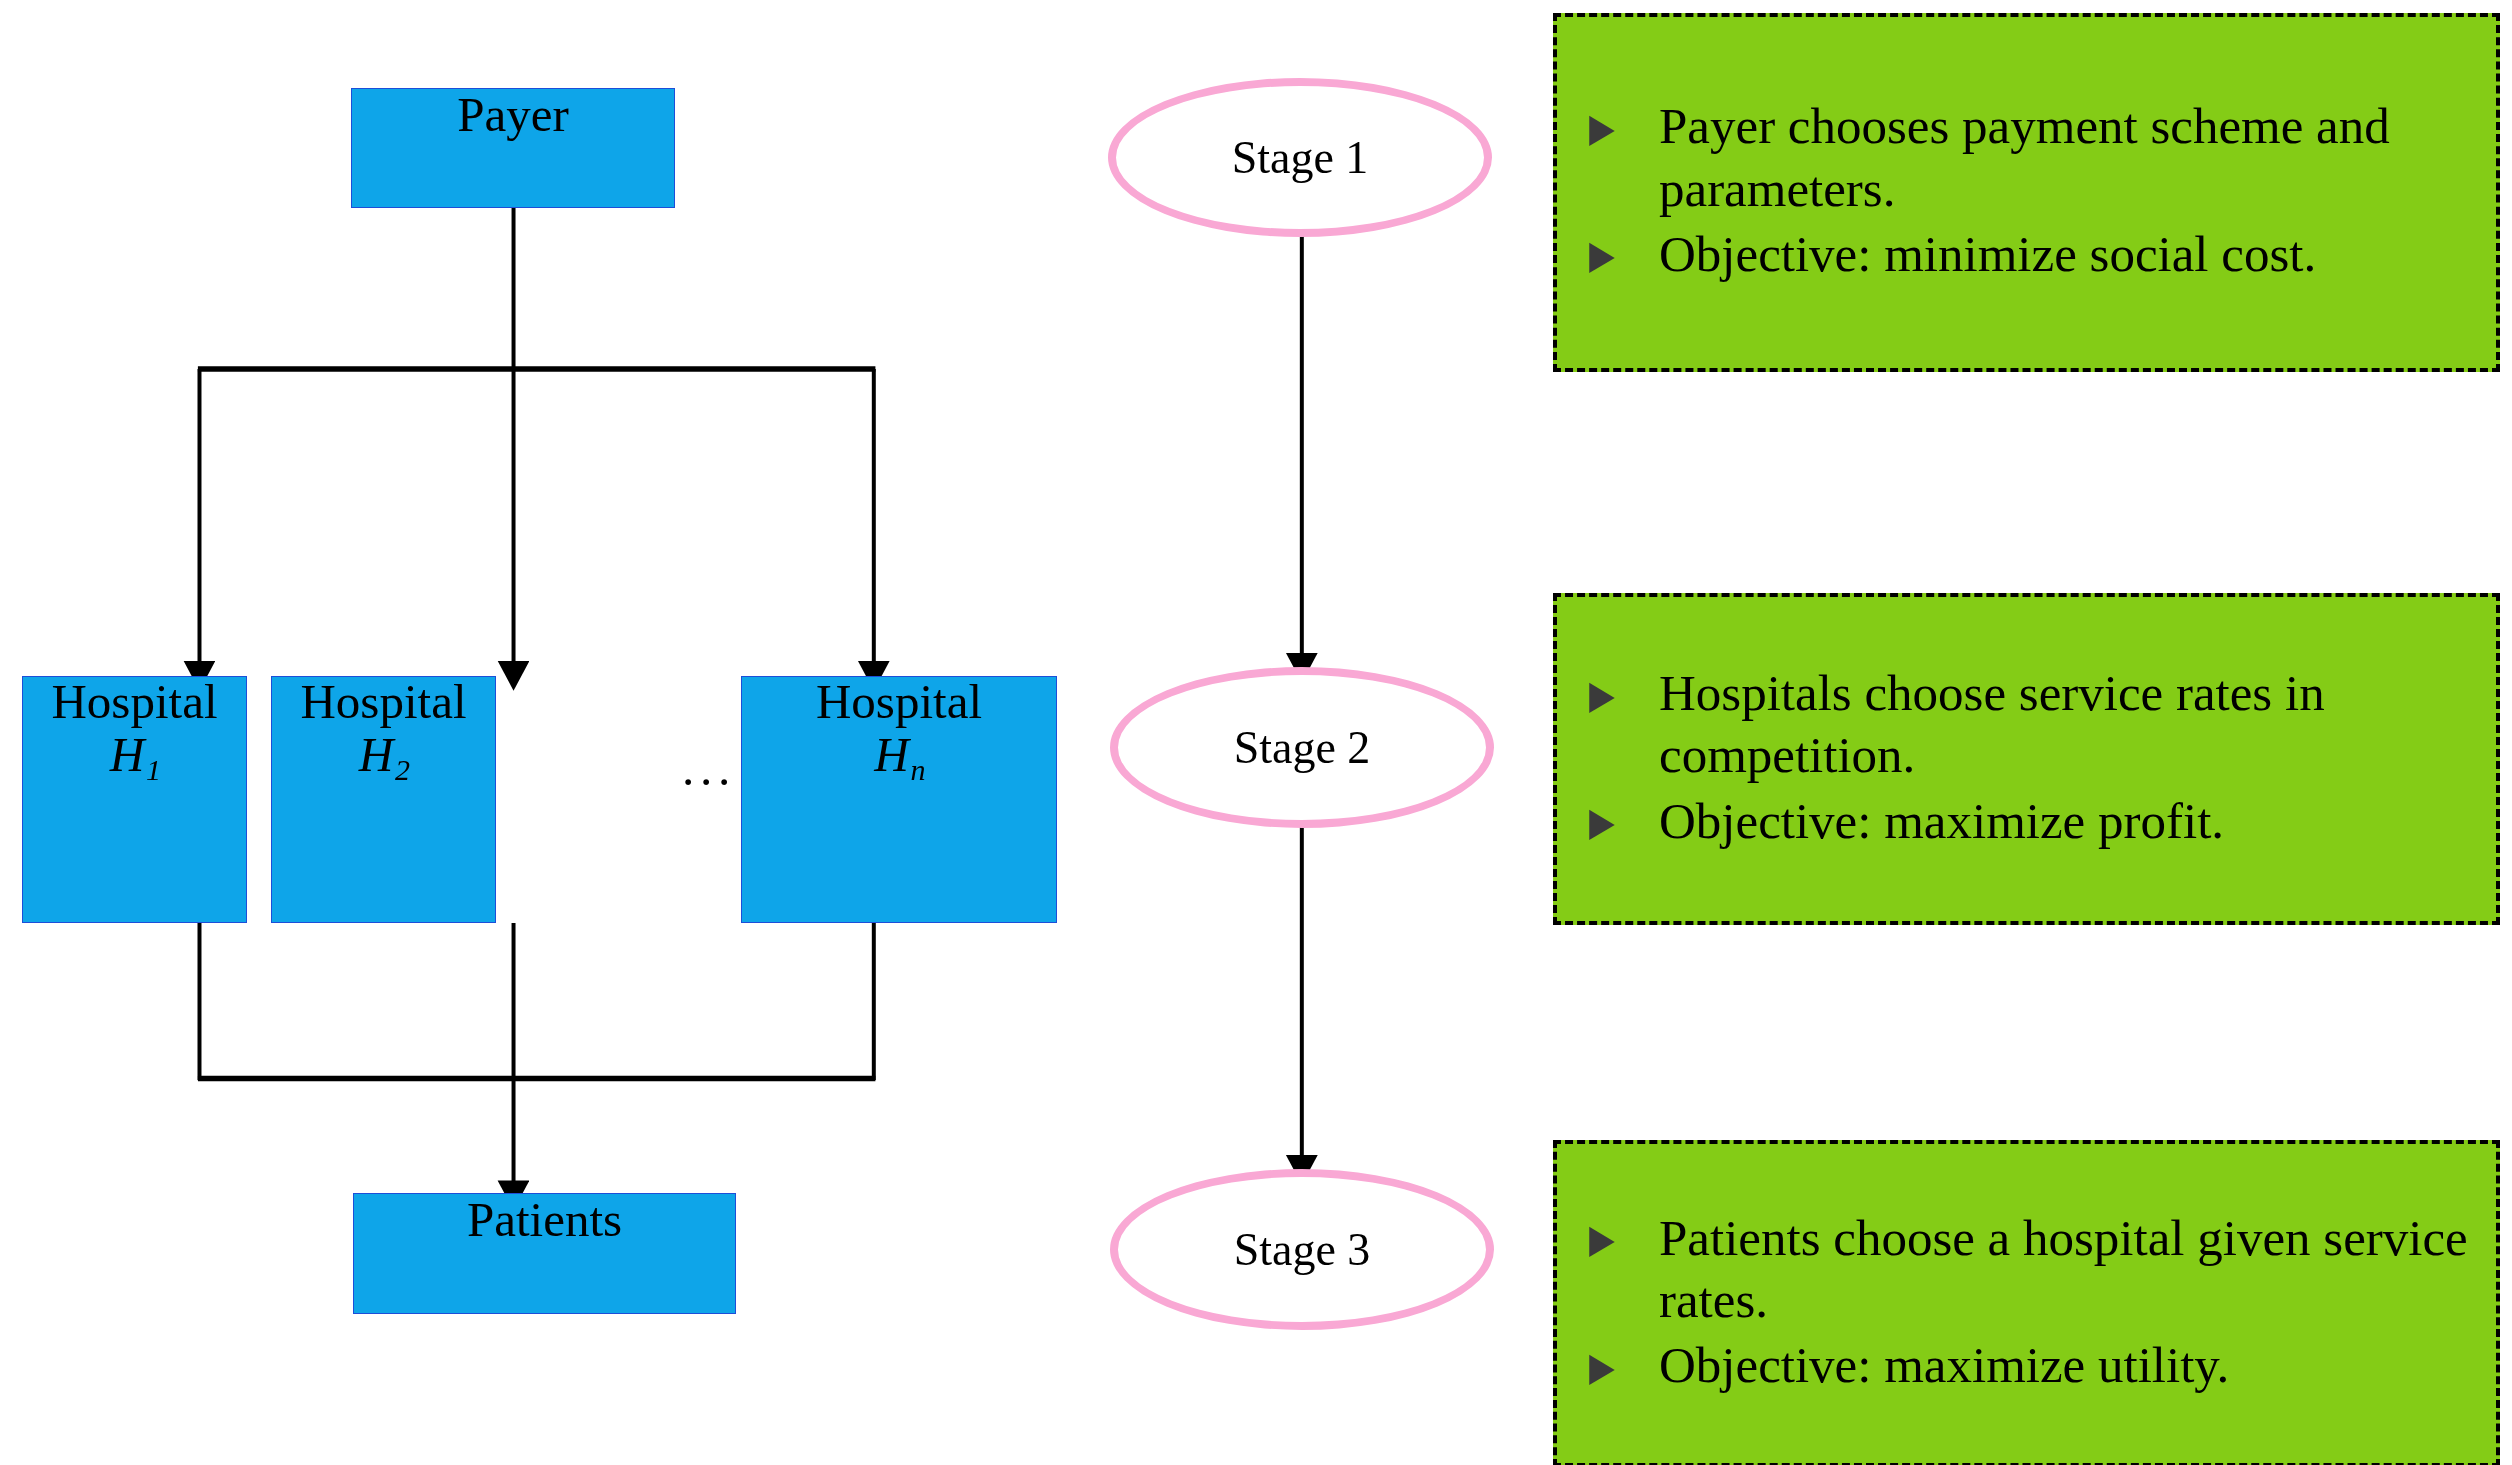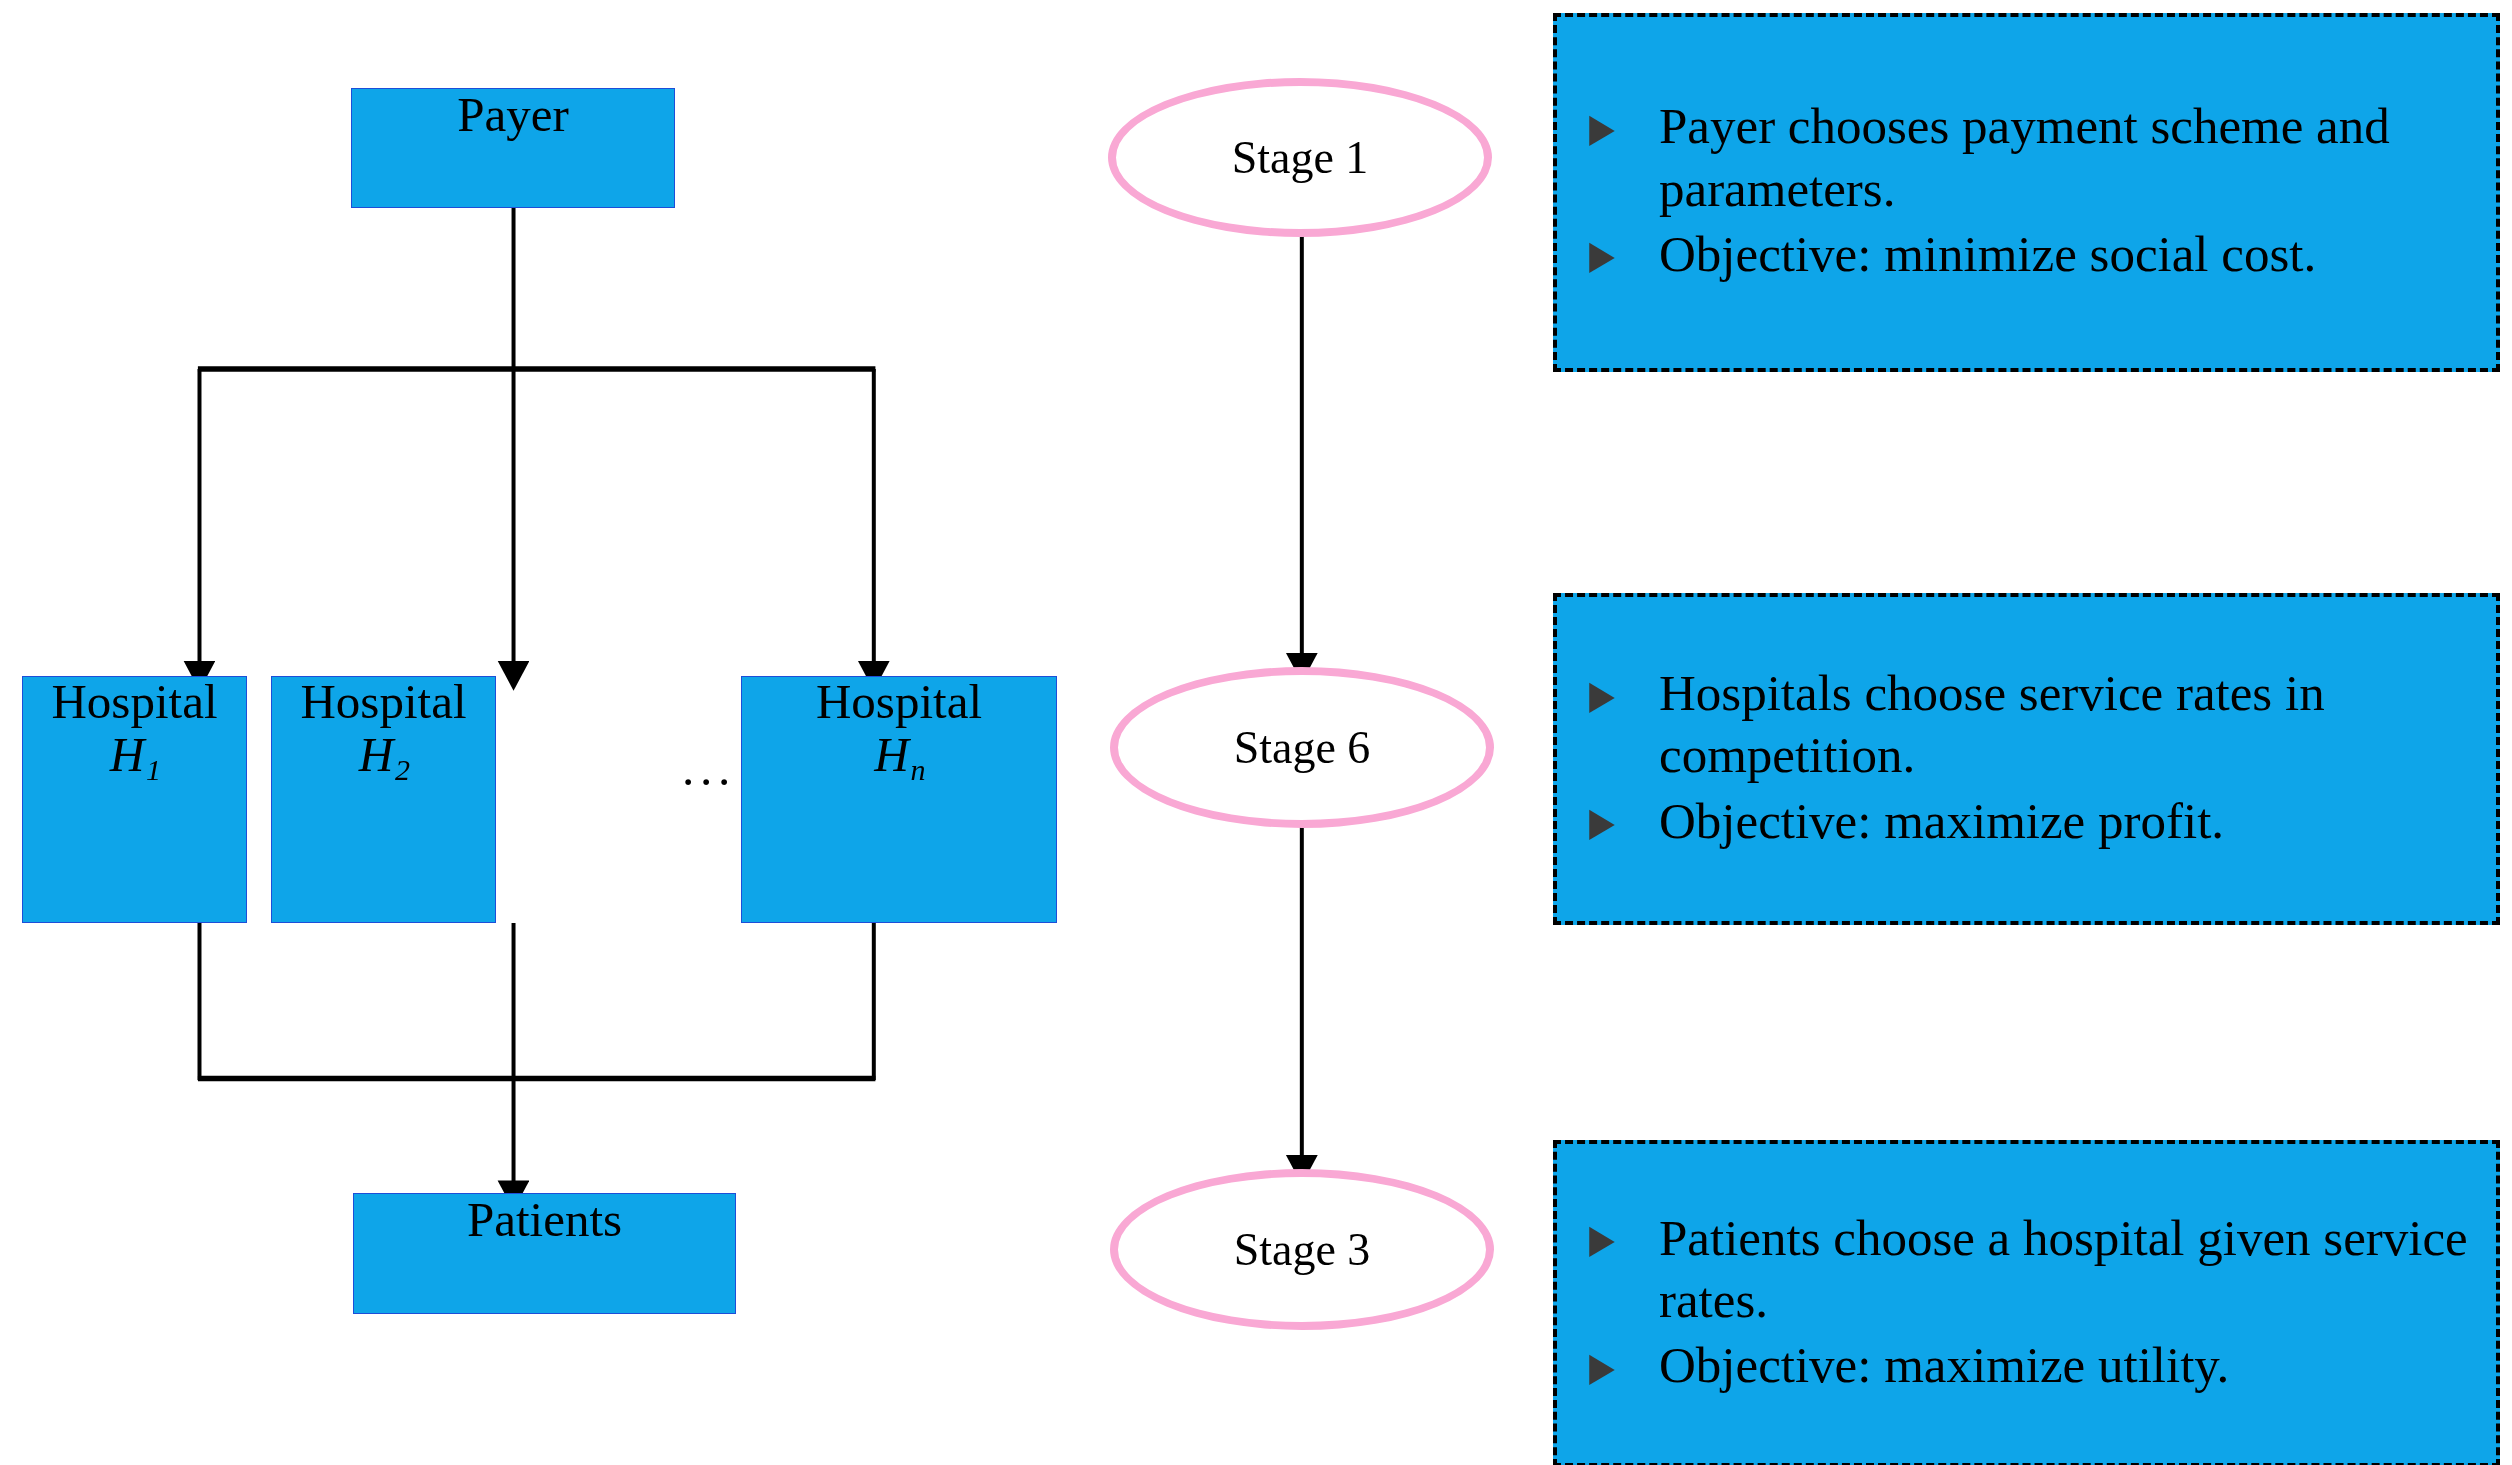--- a/index.html
+++ b/index.html
@@ -99,21 +99,21 @@
   .ellipse-node .node-label { font-size: 46px; }
   #node-stage-1 { left: 1108px; top: 78px;   width: 384px; height: 159px; }
   #node-stage-2 { left: 1110px; top: 667px;  width: 384px; height: 161px; }
   #node-stage-3 { left: 1110px; top: 1169px; width: 384px; height: 161px; }
 
   
   .note-panel {
     position: absolute;
     box-sizing: border-box;
     border: 4px dashed #000000;
-    background: #0ea5e9;
+    background: #84cc16;
     padding: 0;
   }
   #note-stage-1 { left: 1553px; top: 12.8px;   width: 947px; height: 359px; }
   #note-stage-2 { left: 1553px; top: 593px;  width: 947px; height: 332px; }
   #note-stage-3 { left: 1553px; top: 1140px; width: 947px; height: 327px; }
 
   .note-inner {
     position: absolute;
     left: 29px;
     right: 14.4px;
@@ -199,21 +199,21 @@
   </div>
 
   <div class="rect-node" id="node-patients">
     <span class="node-label">Patients</span>
   </div>
 
   <div class="ellipse-node" id="node-stage-1">
     <span class="node-label">Stage 1</span>
   </div>
   <div class="ellipse-node" id="node-stage-2">
-    <span class="node-label">Stage 6</span>
+    <span class="node-label">Stage 2</span>
   </div>
   <div class="ellipse-node" id="node-stage-3">
     <span class="node-label">Stage 3</span>
   </div>
 
   <div class="note-panel" id="note-stage-1">
     <div class="note-inner">
       <div class="bullet-row">
         <span class="bullet-marker">
           <svg width="32" height="35" viewBox="0 0 40 44" xmlns="http://www.w3.org/2000/svg">

